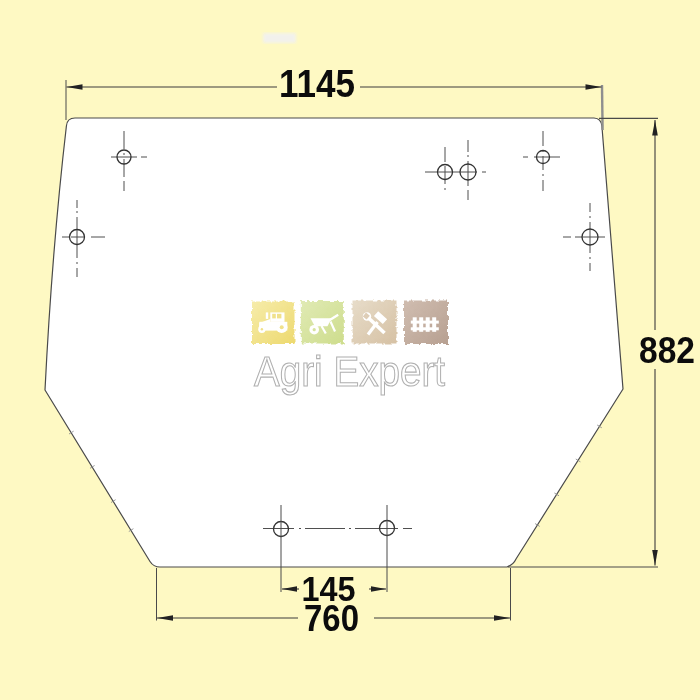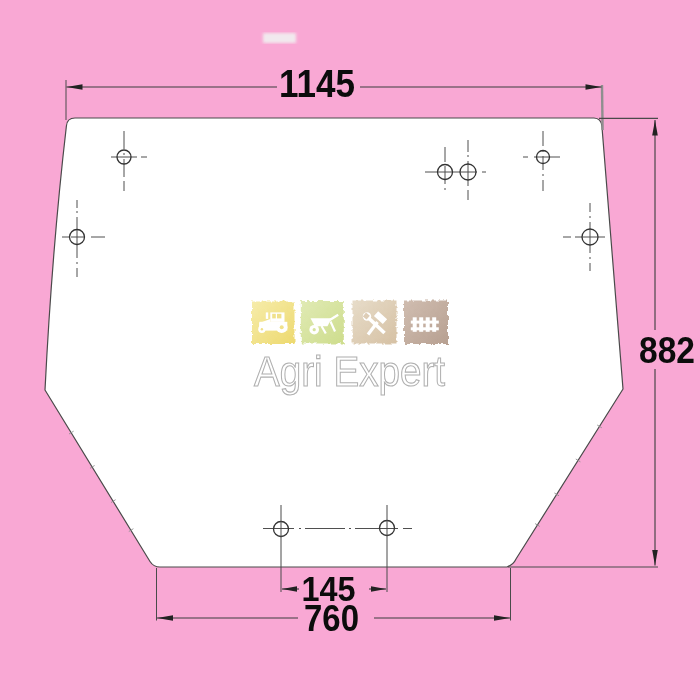--- a/index.html
+++ b/index.html
@@ -1,16 +1,16 @@
 <!DOCTYPE html>
 <html><head>
 <meta charset="utf-8">
 <style>
   html,body{margin:0;padding:0;background:#ffffff;}
-  .page{position:relative;width:700px;height:700px;background:#f9a8d4;overflow:hidden;
+  .page{position:relative;width:700px;height:700px;background:#fef9c3;overflow:hidden;
         font-family:"Liberation Sans", sans-serif;text-align:right;}
   svg{position:absolute;left:0;top:0;}
 </style>
 </head>
 <body>
 <div class="page">
 <svg width="700" height="700" viewBox="0 0 700 700">
   <defs>
     <filter id="rough" x="-20%" y="-20%" width="140%" height="140%">
       <feTurbulence type="fractalNoise" baseFrequency="0.28" numOctaves="2" seed="11" result="n"></feTurbulence>

